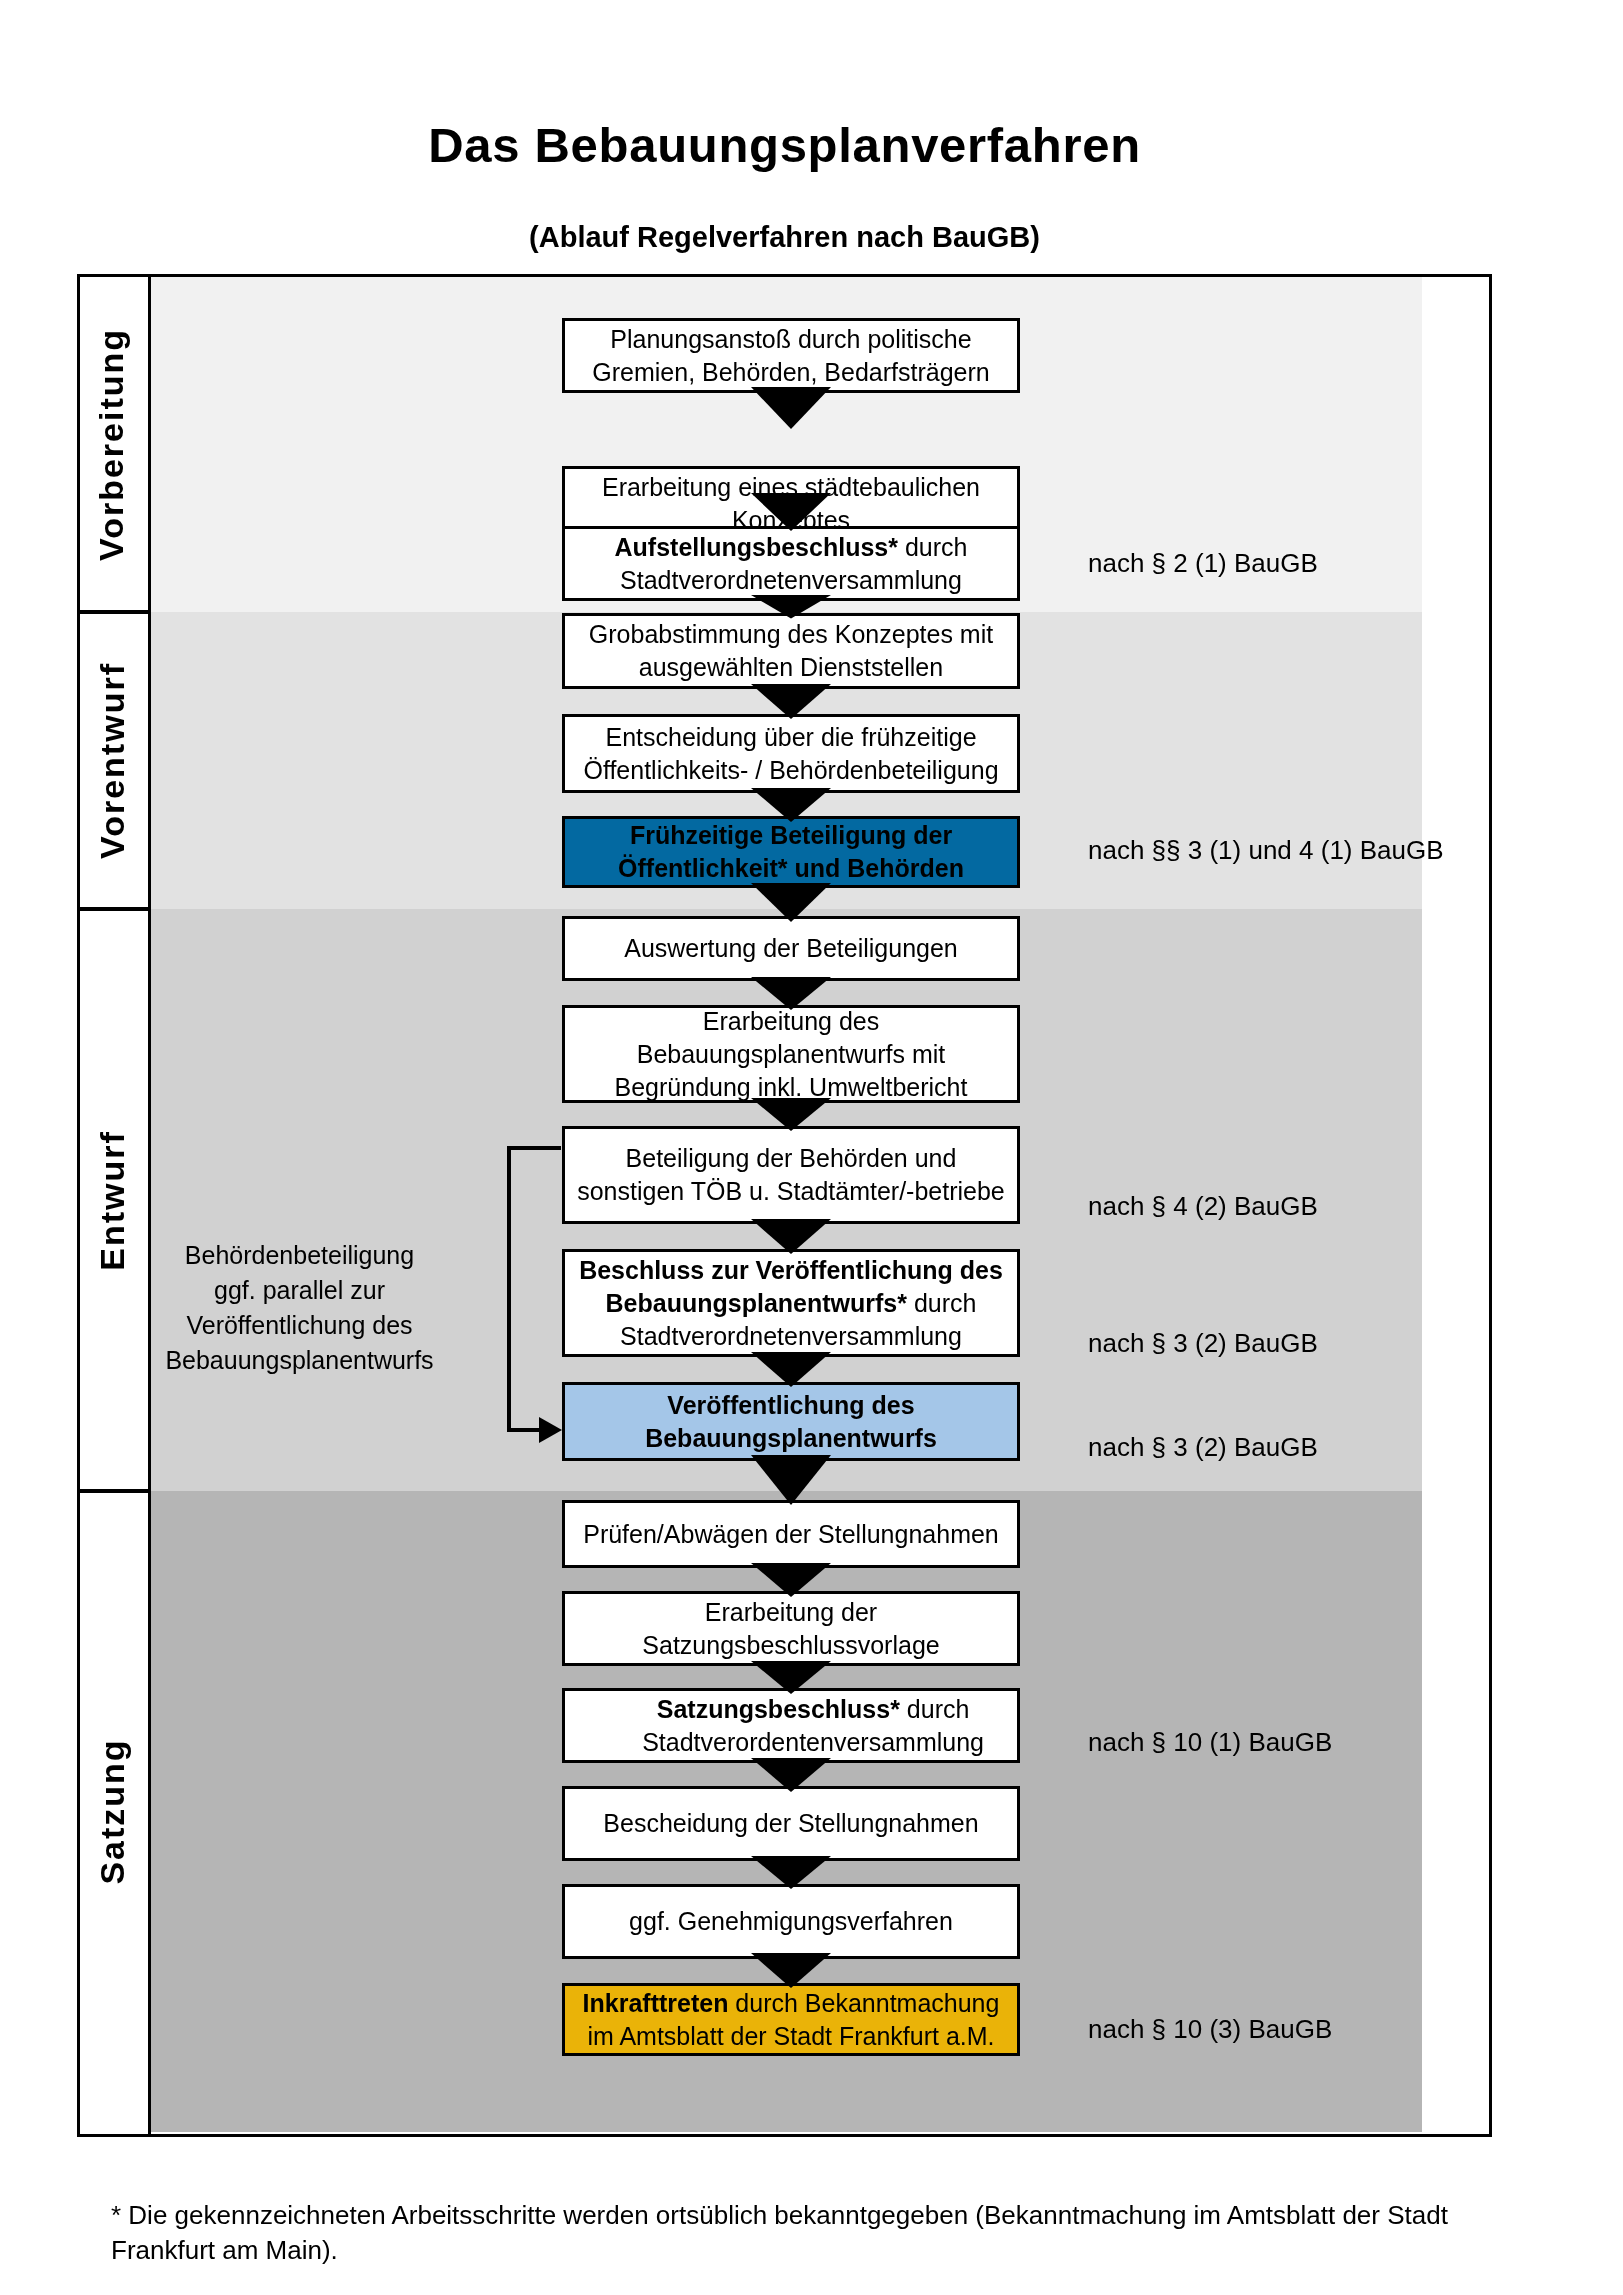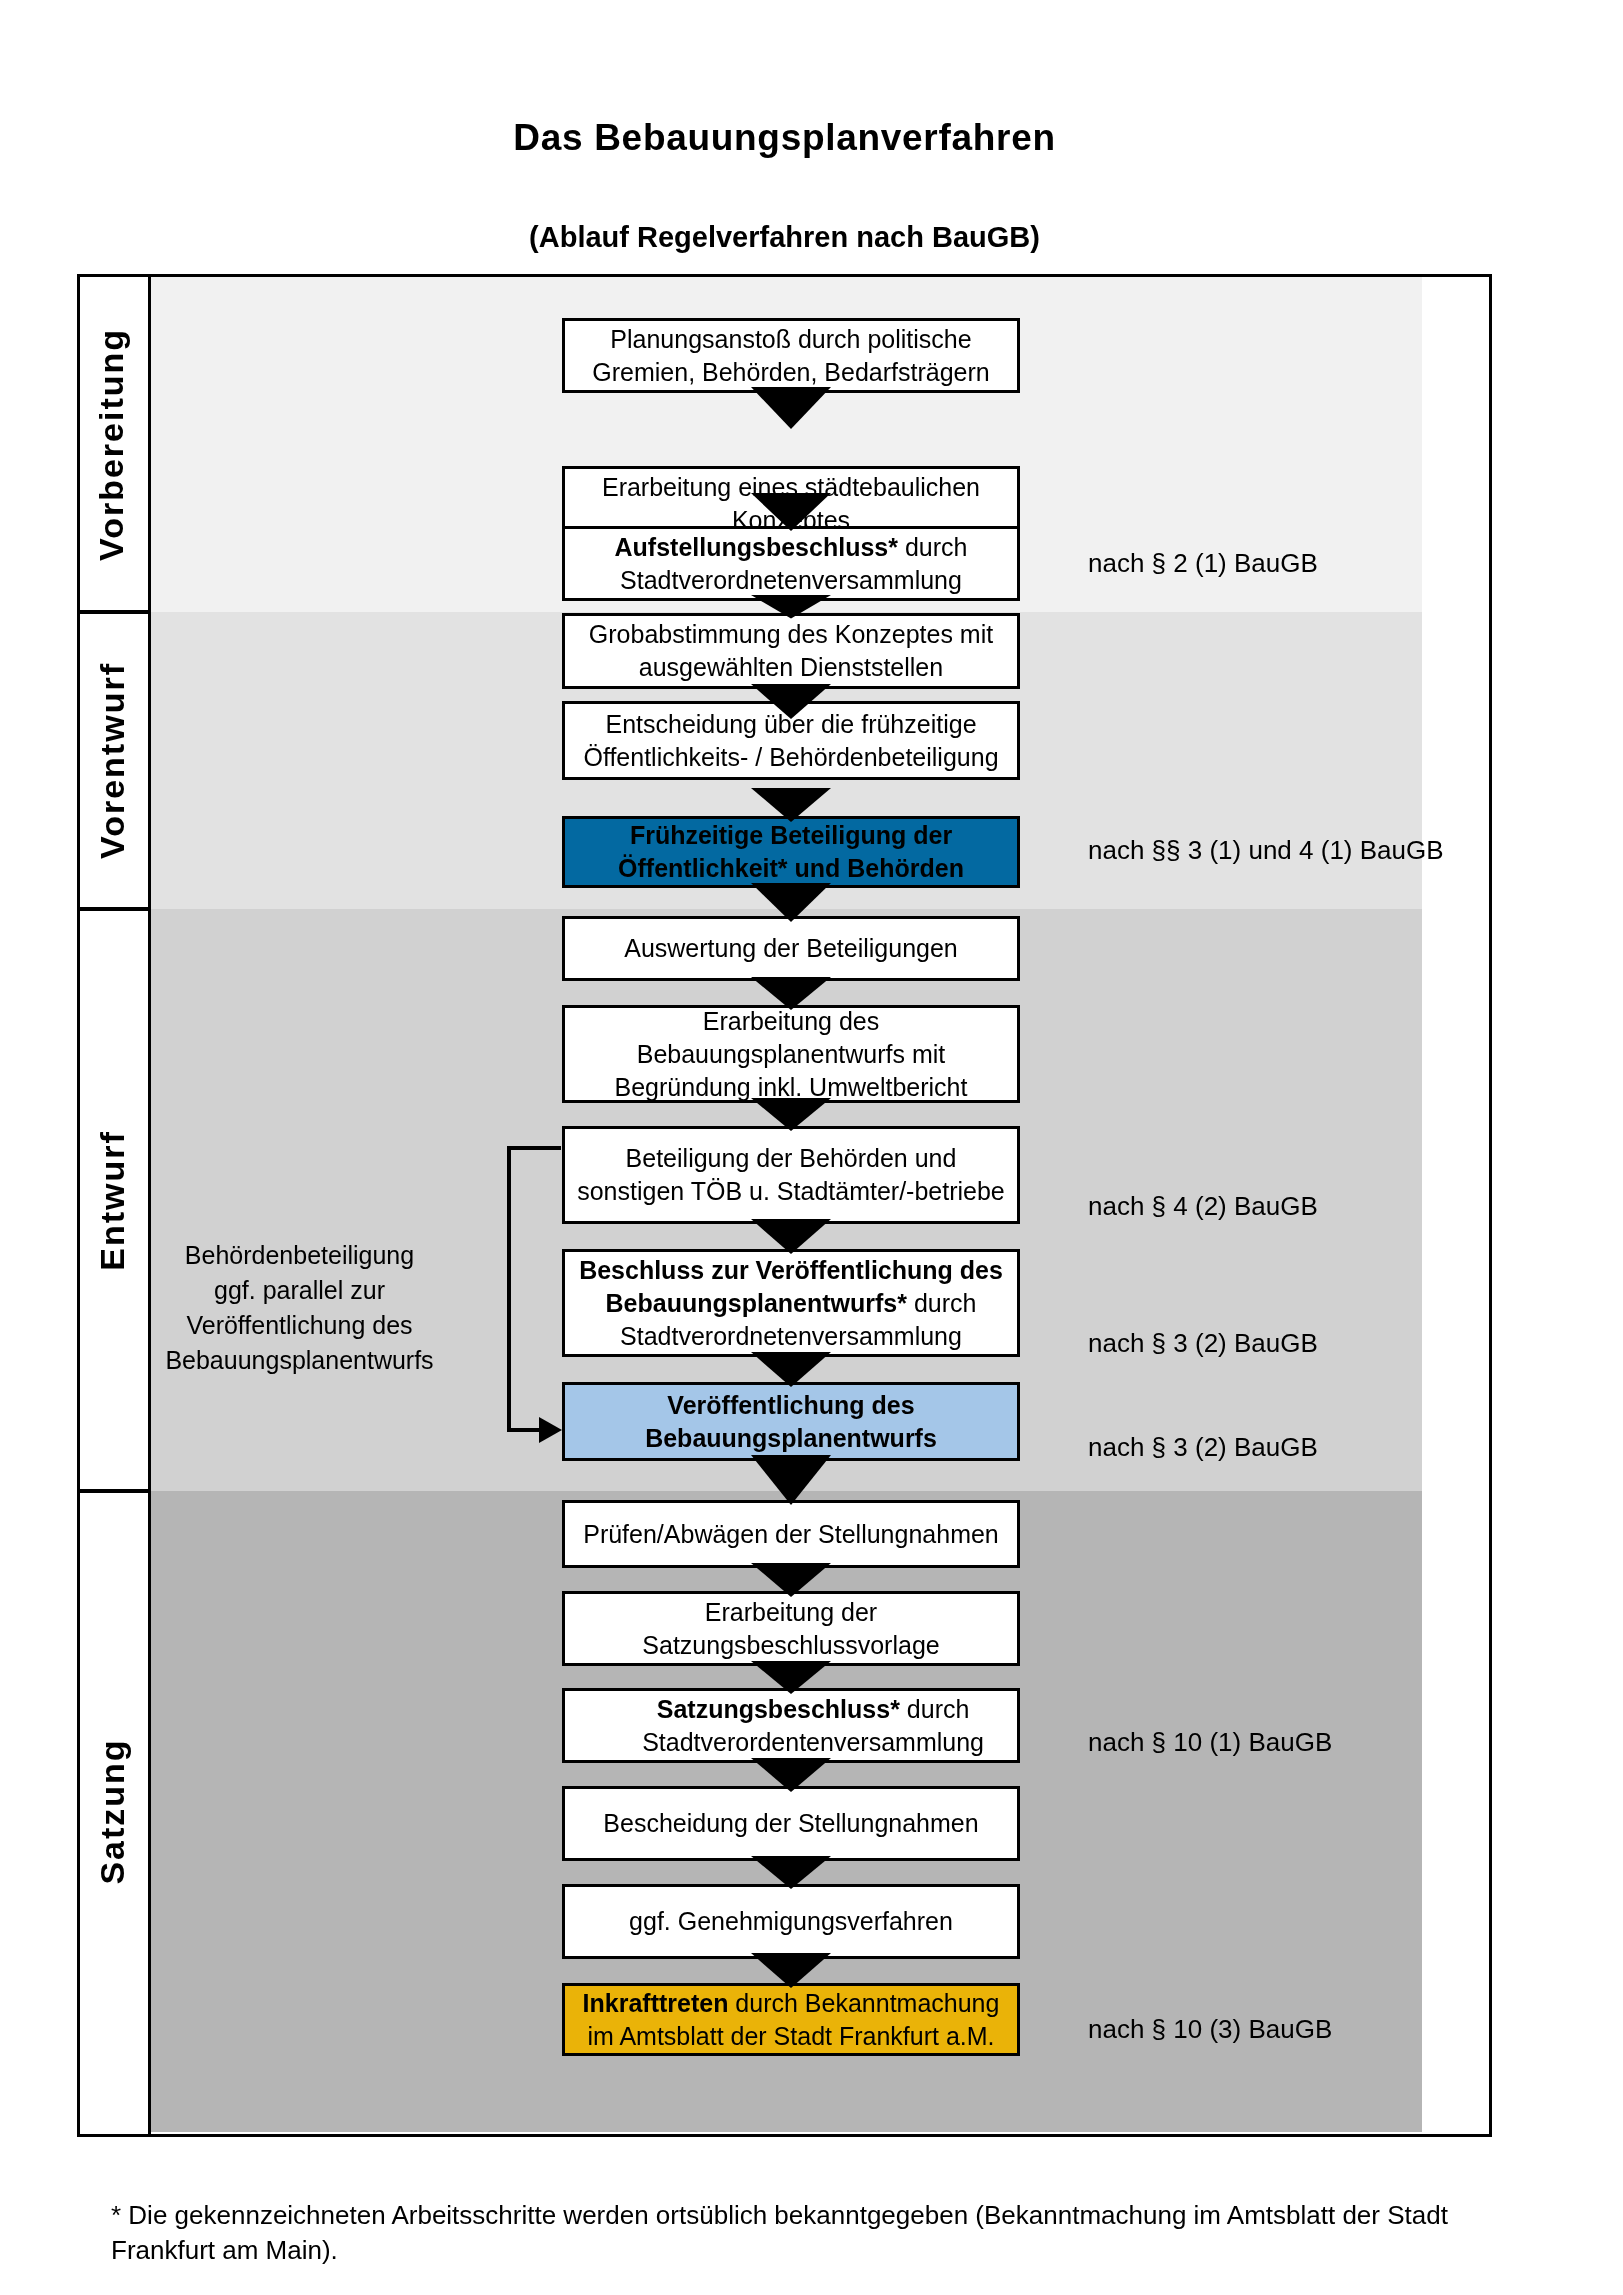--- a/index.html
+++ b/index.html
@@ -1,19 +1,19 @@
 <!DOCTYPE html>
 <html style="font-size:10.5px"><head>
 <meta charset="utf-8">
 <style>
   html,body{margin:0;padding:0;background:#ffffff;}
   body{width:1623px;height:2295px;position:relative;font-family:"Liberation Sans",sans-serif;color:#000;}
 
   .title{position:absolute;left:77px;top:117px;width:1415px;text-align:center;
-         font-size:37px;font-weight:bold;letter-spacing:0.7px;}
+         font-size:49px;font-weight:bold;letter-spacing:0.7px;}
   .subtitle{position:absolute;left:77px;top:221px;width:1415px;text-align:center;
             font-size:29px;font-weight:bold;}
 
   .diagram{position:absolute;left:77px;top:274px;width:1415px;height:1863px;
            border:3.9px solid #000;box-sizing:border-box;background:#fff;}
 
   .band{position:absolute;left:68px;width:1274px;right:0;}
   .band, .phase-label, .sep, .box, .arrow, .legal, .note-line{box-sizing:border-box;}
 
   .label-col{position:absolute;left:0;top:0;width:68px;height:100%;
@@ -86,21 +86,21 @@
       <div class="box" style="top: 249px; height: 75px;">
         <div><b>Aufstellungsbeschluss*</b><span> durch</span></div>
         <div><span>Stadtverordnetenversammlung</span></div>
       </div>
       <div class="arrow" style="left: 671px; top: 318px; height: 23.6px; clip-path: polygon(0px 0px, 100% 0px, 50% 100%);"></div>
       <div class="box" style="top: 336px; height: 76px;">
         <div><span>Grobabstimmung des Konzeptes mit</span></div>
         <div><span>ausgewählten Dienststellen</span></div>
       </div>
       <div class="arrow" style="left: 671px; top: 407px; height: 35px; clip-path: polygon(0px 0px, 100% 0px, 50% 100%);"></div>
-      <div class="box" style="top: 424px; height: 79px;">
+      <div class="box" style="top: 437px; height: 79px;">
         <div><span>Entscheidung über die frühzeitige</span></div>
         <div><span>Öffentlichkeits- / Behördenbeteiligung</span></div>
       </div>
       <div class="arrow" style="left: 671px; top: 511px; height: 34px; clip-path: polygon(0px 0px, 100% 0px, 50% 100%);"></div>
       <div class="box" style="top: 539px; height: 72px; background: #0369a1;">
         <div><b>Frühzeitige Beteiligung der</b></div>
         <div><b>Öffentlichkeit* und Behörden</b></div>
       </div>
       <div class="arrow" style="left: 671px; top: 606px; height: 39px; clip-path: polygon(0px 0px, 100% 0px, 50% 100%);"></div>
       <div class="box" style="top: 639px; height: 65px;">

